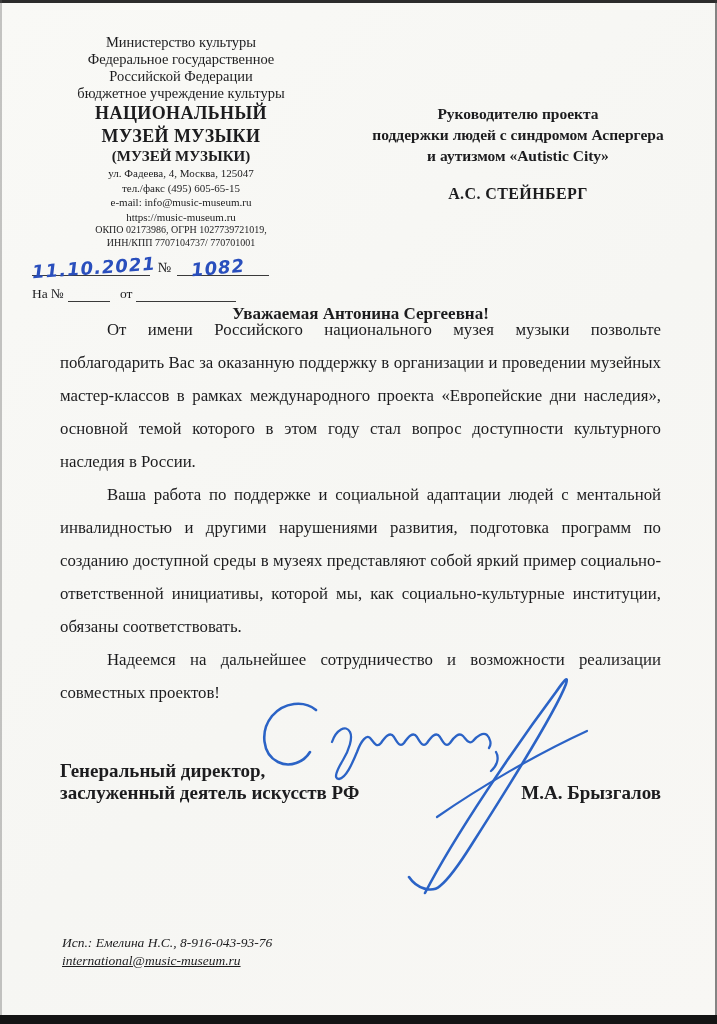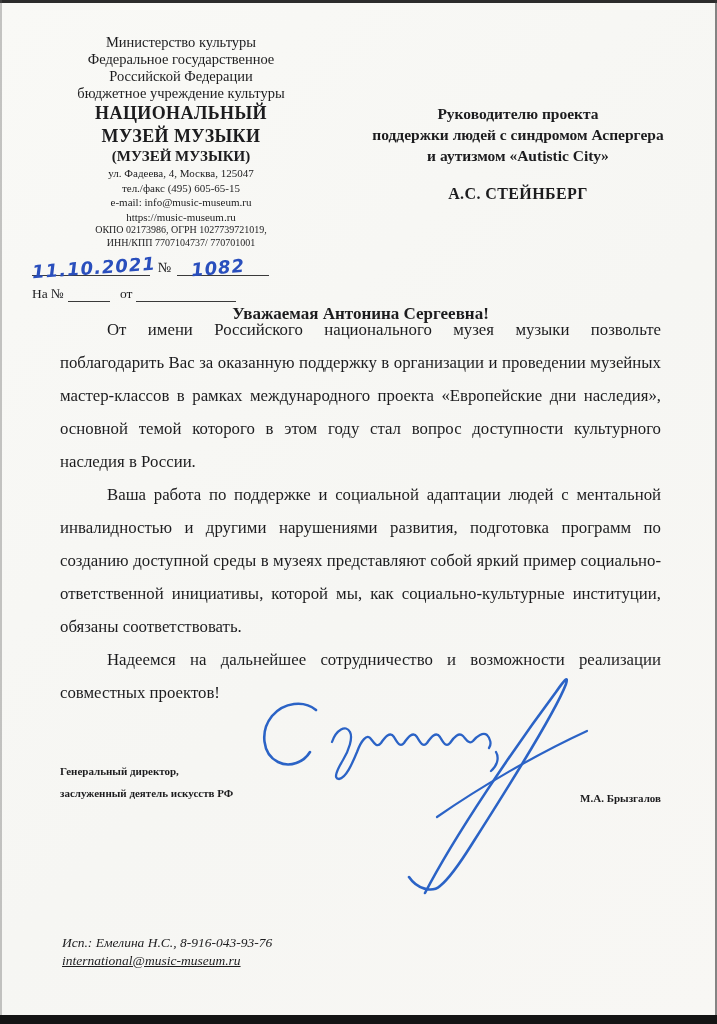--- a/index.html
+++ b/index.html
@@ -43,21 +43,21 @@
   .recipient-name { margin-top:19px; font-size:16px; letter-spacing:.4px; }
 
   
   .salutation { position:absolute; top:304px; left:60px; width:601px; text-align:center;
                 font-weight:bold; font-size:17px; }
   .body-text { position:absolute; top:313px; left:60px; width:601px;
                font-size:16.8px; line-height:33px; text-align:justify; }
   .body-text p { margin:0; text-indent:47px; }
 
   .sign-row { position:absolute; top:760px; left:60px; width:601px; display:flex;
-              justify-content:space-between; align-items:flex-end; font-weight:bold; font-size:11px; }
+              justify-content:space-between; align-items:flex-end; font-weight:bold; font-size:19px; }
   .sign-left div { line-height:22px; }
   .sign-name { white-space:nowrap;text-align:right; }
 
   .footer { position:absolute; left:62px; top:934px; font-style:italic; font-size:13.5px; line-height:17.5px; }
   .footer .email { text-decoration:underline; }
 
   .svg-overlay { position:absolute; left:0; top:0; width:717px; height:1024px; pointer-events:none; }
   .visually-hidden { position:absolute; width:1px; height:1px; overflow:hidden; clip:rect(0 0 0 0); white-space:nowrap; }
 </style>
 </head>

